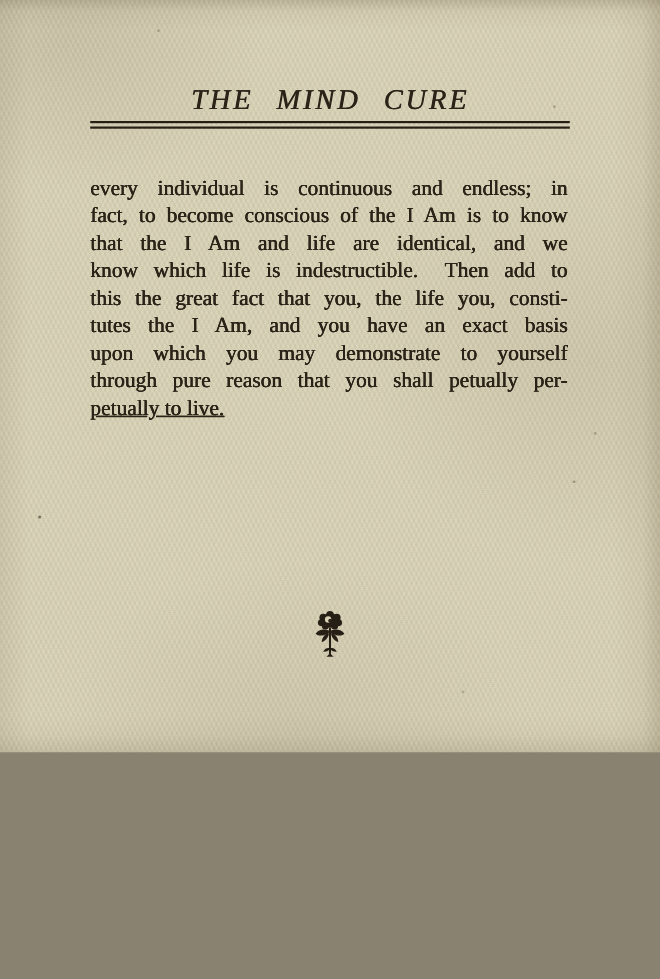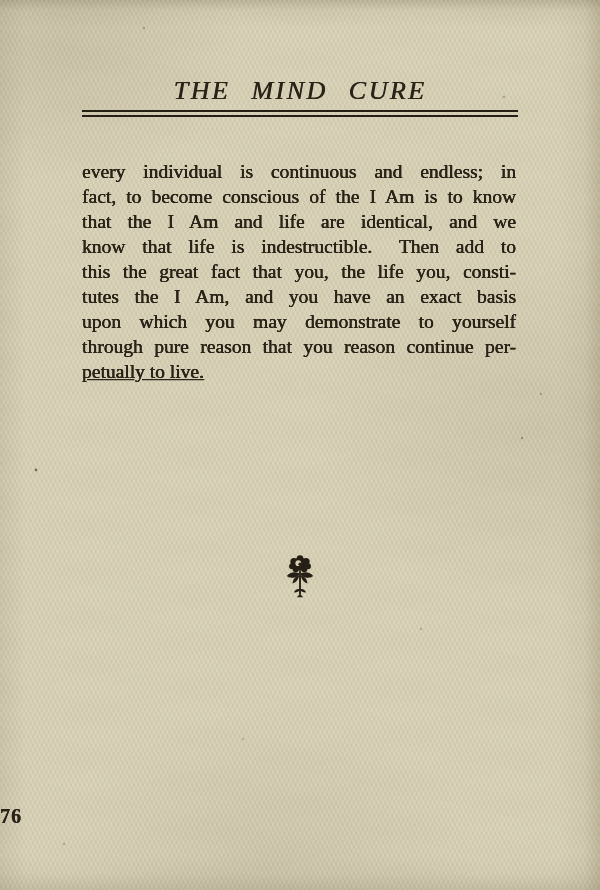--- a/index.html
+++ b/index.html
@@ -1,19 +1,19 @@
 <!DOCTYPE html>
 <html><head>
 <meta charset="utf-8">
 <style>
   html, body { margin: 0; padding: 0; background: #8a8270; }
   .page {
     position: relative;
     width: 600px;
-    height: 890px;
+    height: 684px;
     margin: 0 auto;
     overflow: hidden;
     background-color: #d8d1b6;
     background-image:
       repeating-linear-gradient(63deg, rgba(255,255,248,0.045) 0 2px, rgba(98,88,62,0.045) 2px 4px),
       repeating-linear-gradient(-63deg, rgba(255,255,248,0.035) 0 2px, rgba(98,88,62,0.035) 2px 4px),
       linear-gradient(180deg, rgba(118,106,80,0.30) 0, rgba(118,106,80,0.08) 10px, rgba(118,106,80,0) 28px),
       linear-gradient(0deg, rgba(118,106,80,0.20) 0, rgba(118,106,80,0.05) 16px, rgba(118,106,80,0) 34px),
       linear-gradient(270deg, rgba(112,101,76,0.26) 0, rgba(112,101,76,0.07) 16px, rgba(112,101,76,0) 42px),
       linear-gradient(90deg, rgba(112,101,76,0.12) 0, rgba(112,101,76,0) 26px),
@@ -97,25 +97,25 @@
 <div class="page">
 
   <h1 class="page-title">THE MIND CURE</h1>
 
   <div class="title-rule"></div>
 
   <div class="body-text">
     <div class="body-line">every individual is continuous and endless; in</div>
     <div class="body-line">fact, to become conscious of the I Am is to know</div>
     <div class="body-line">that the I Am and life are identical, and we</div>
-    <div class="body-line">know that life is indestructible.  Then add to</div>
+    <div class="body-line">know which life is indestructible.  Then add to</div>
     <div class="body-line">this the great fact that you, the life you, consti-</div>
     <div class="body-line">tutes the I Am, and you have an exact basis</div>
     <div class="body-line">upon which you may demonstrate to yourself</div>
-    <div class="body-line">through pure reason that you reason continue per-</div>
+    <div class="body-line">through pure reason that you shall petually per-</div>
     <div class="body-line">petually to live.</div>
   </div>
 
   <div class="ornament">
     <svg viewBox="0 0 32 46" width="30" height="44" aria-hidden="true">
       <g fill="#261f15">
         <circle cx="16" cy="9" r="7.2"></circle>
         <circle cx="9.5" cy="6.5" r="3.8"></circle>
         <circle cx="22.5" cy="6.5" r="3.8"></circle>
         <circle cx="16" cy="3.5" r="3.6"></circle>

